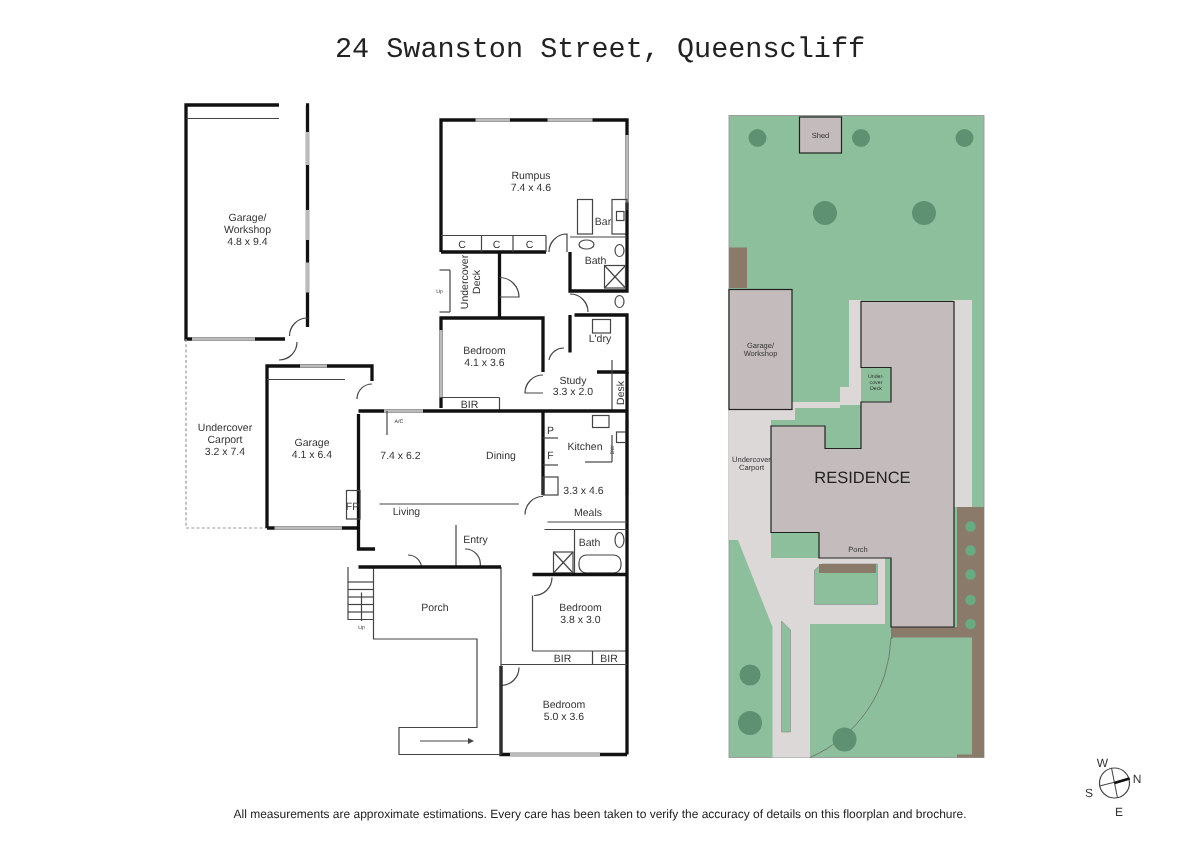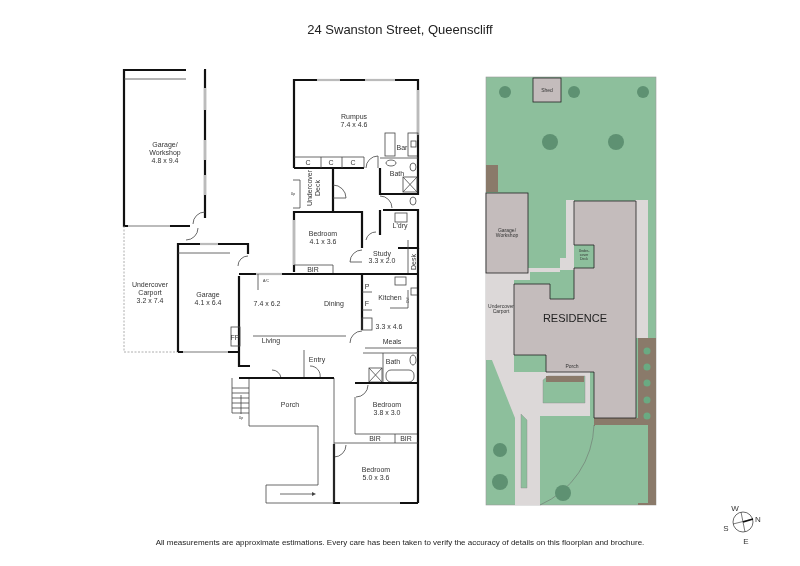--- a/index.html
+++ b/index.html
@@ -1,17 +1,17 @@
 <!DOCTYPE html>
 <html><head>
 <meta charset="utf-8">
 <style>
   html,body{margin:0;padding:0;background:#ffffff;}
   body{width:800px;height:566px;position:relative;overflow:hidden;font-family:"Liberation Sans",sans-serif;color:#222;}
-  .title{position:absolute;top:22px;left:0;width:800px;text-align:center;font-family:Liberation Sans, sans-serif;font-size:13px;color:#222;}
+  .title{position:absolute;top:22px;left:0;width:800px;text-align:center;font-family:Liberation Mono, monospace;font-size:19px;color:#222;}
   .disclaimer{position:absolute;top:538px;left:0;width:800px;text-align:center;font-size:8px;color:#222;}
   svg{position:absolute;left:0;top:0;}
   .lbl{font-family:"Liberation Sans",sans-serif;font-size:7px;fill:#333;text-anchor:middle;}
   .lbl-sm{font-family:"Liberation Sans",sans-serif;font-size:5px;fill:#333;text-anchor:middle;}
   .lbl-xs{font-family:"Liberation Sans",sans-serif;font-size:3.5px;fill:#333;text-anchor:middle;}
   .res{font-family:"Liberation Sans",sans-serif;font-size:11px;fill:#222;text-anchor:middle;}
   .compass{font-family:"Liberation Sans",sans-serif;font-size:8px;fill:#333;text-anchor:middle;}
   .wall{stroke:#111;stroke-width:2.2;fill:none;}
   .thin{stroke:#444;stroke-width:0.8;fill:none;}
   .win{stroke:#bbb;stroke-width:2.2;fill:none;}

